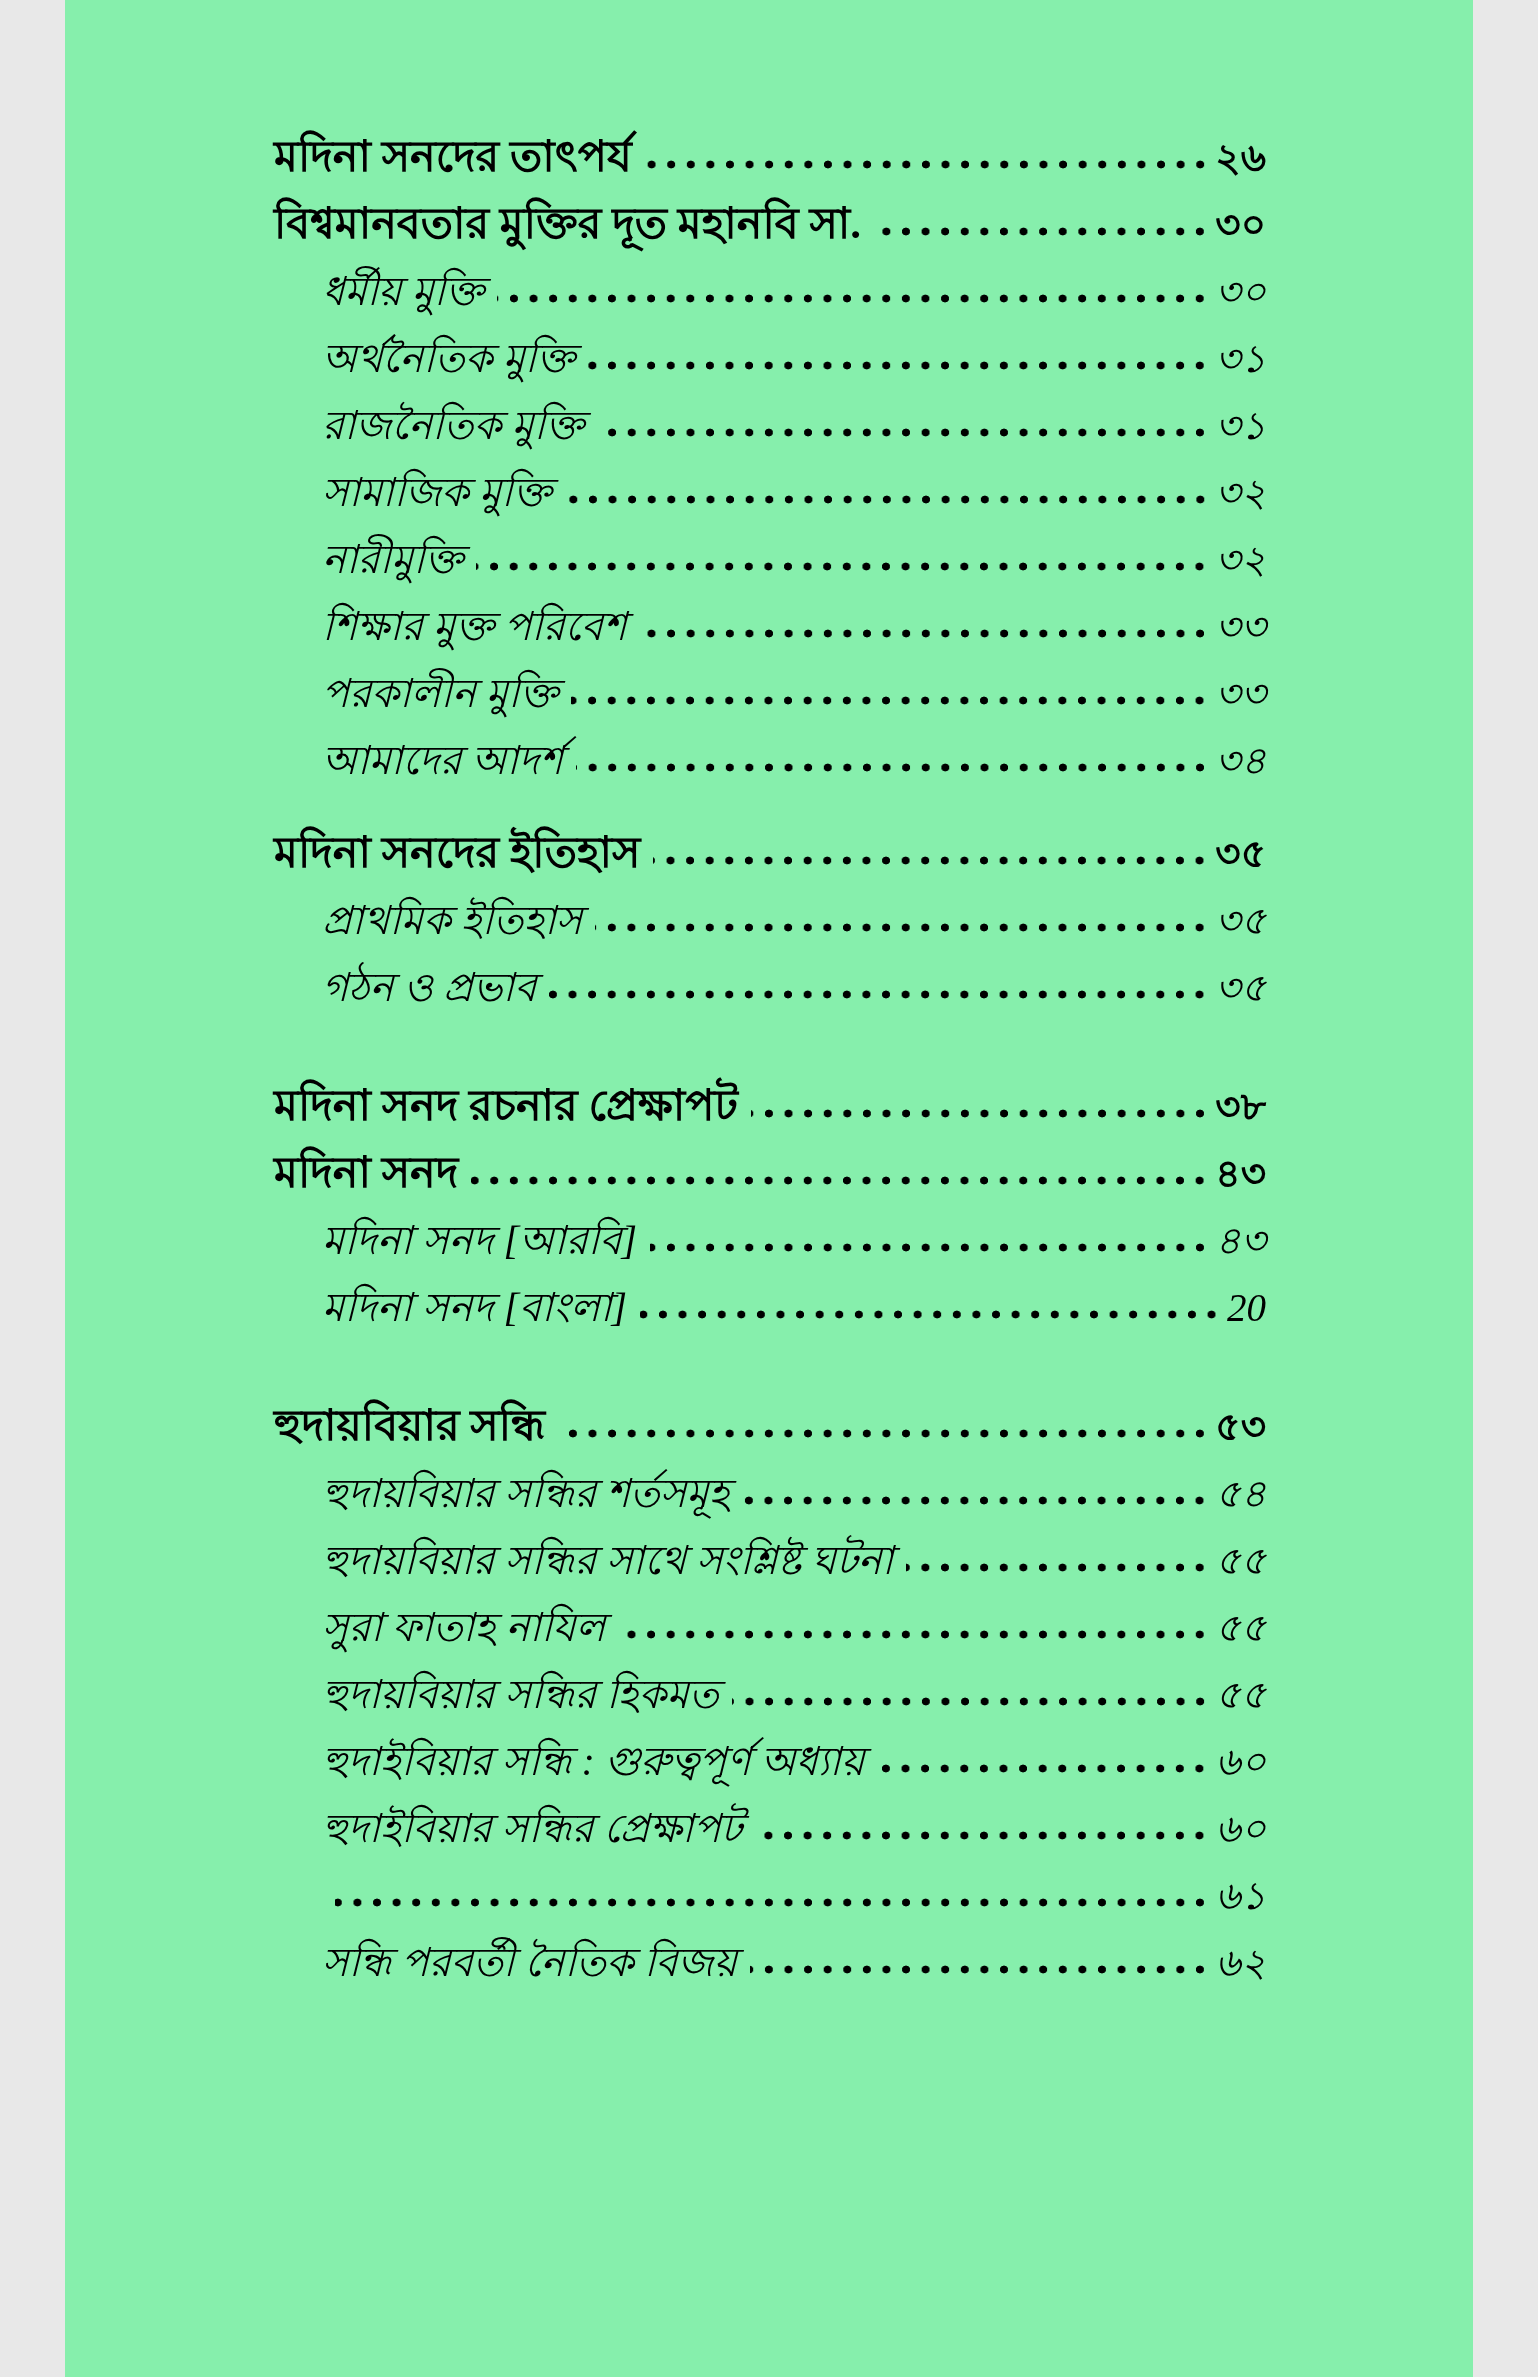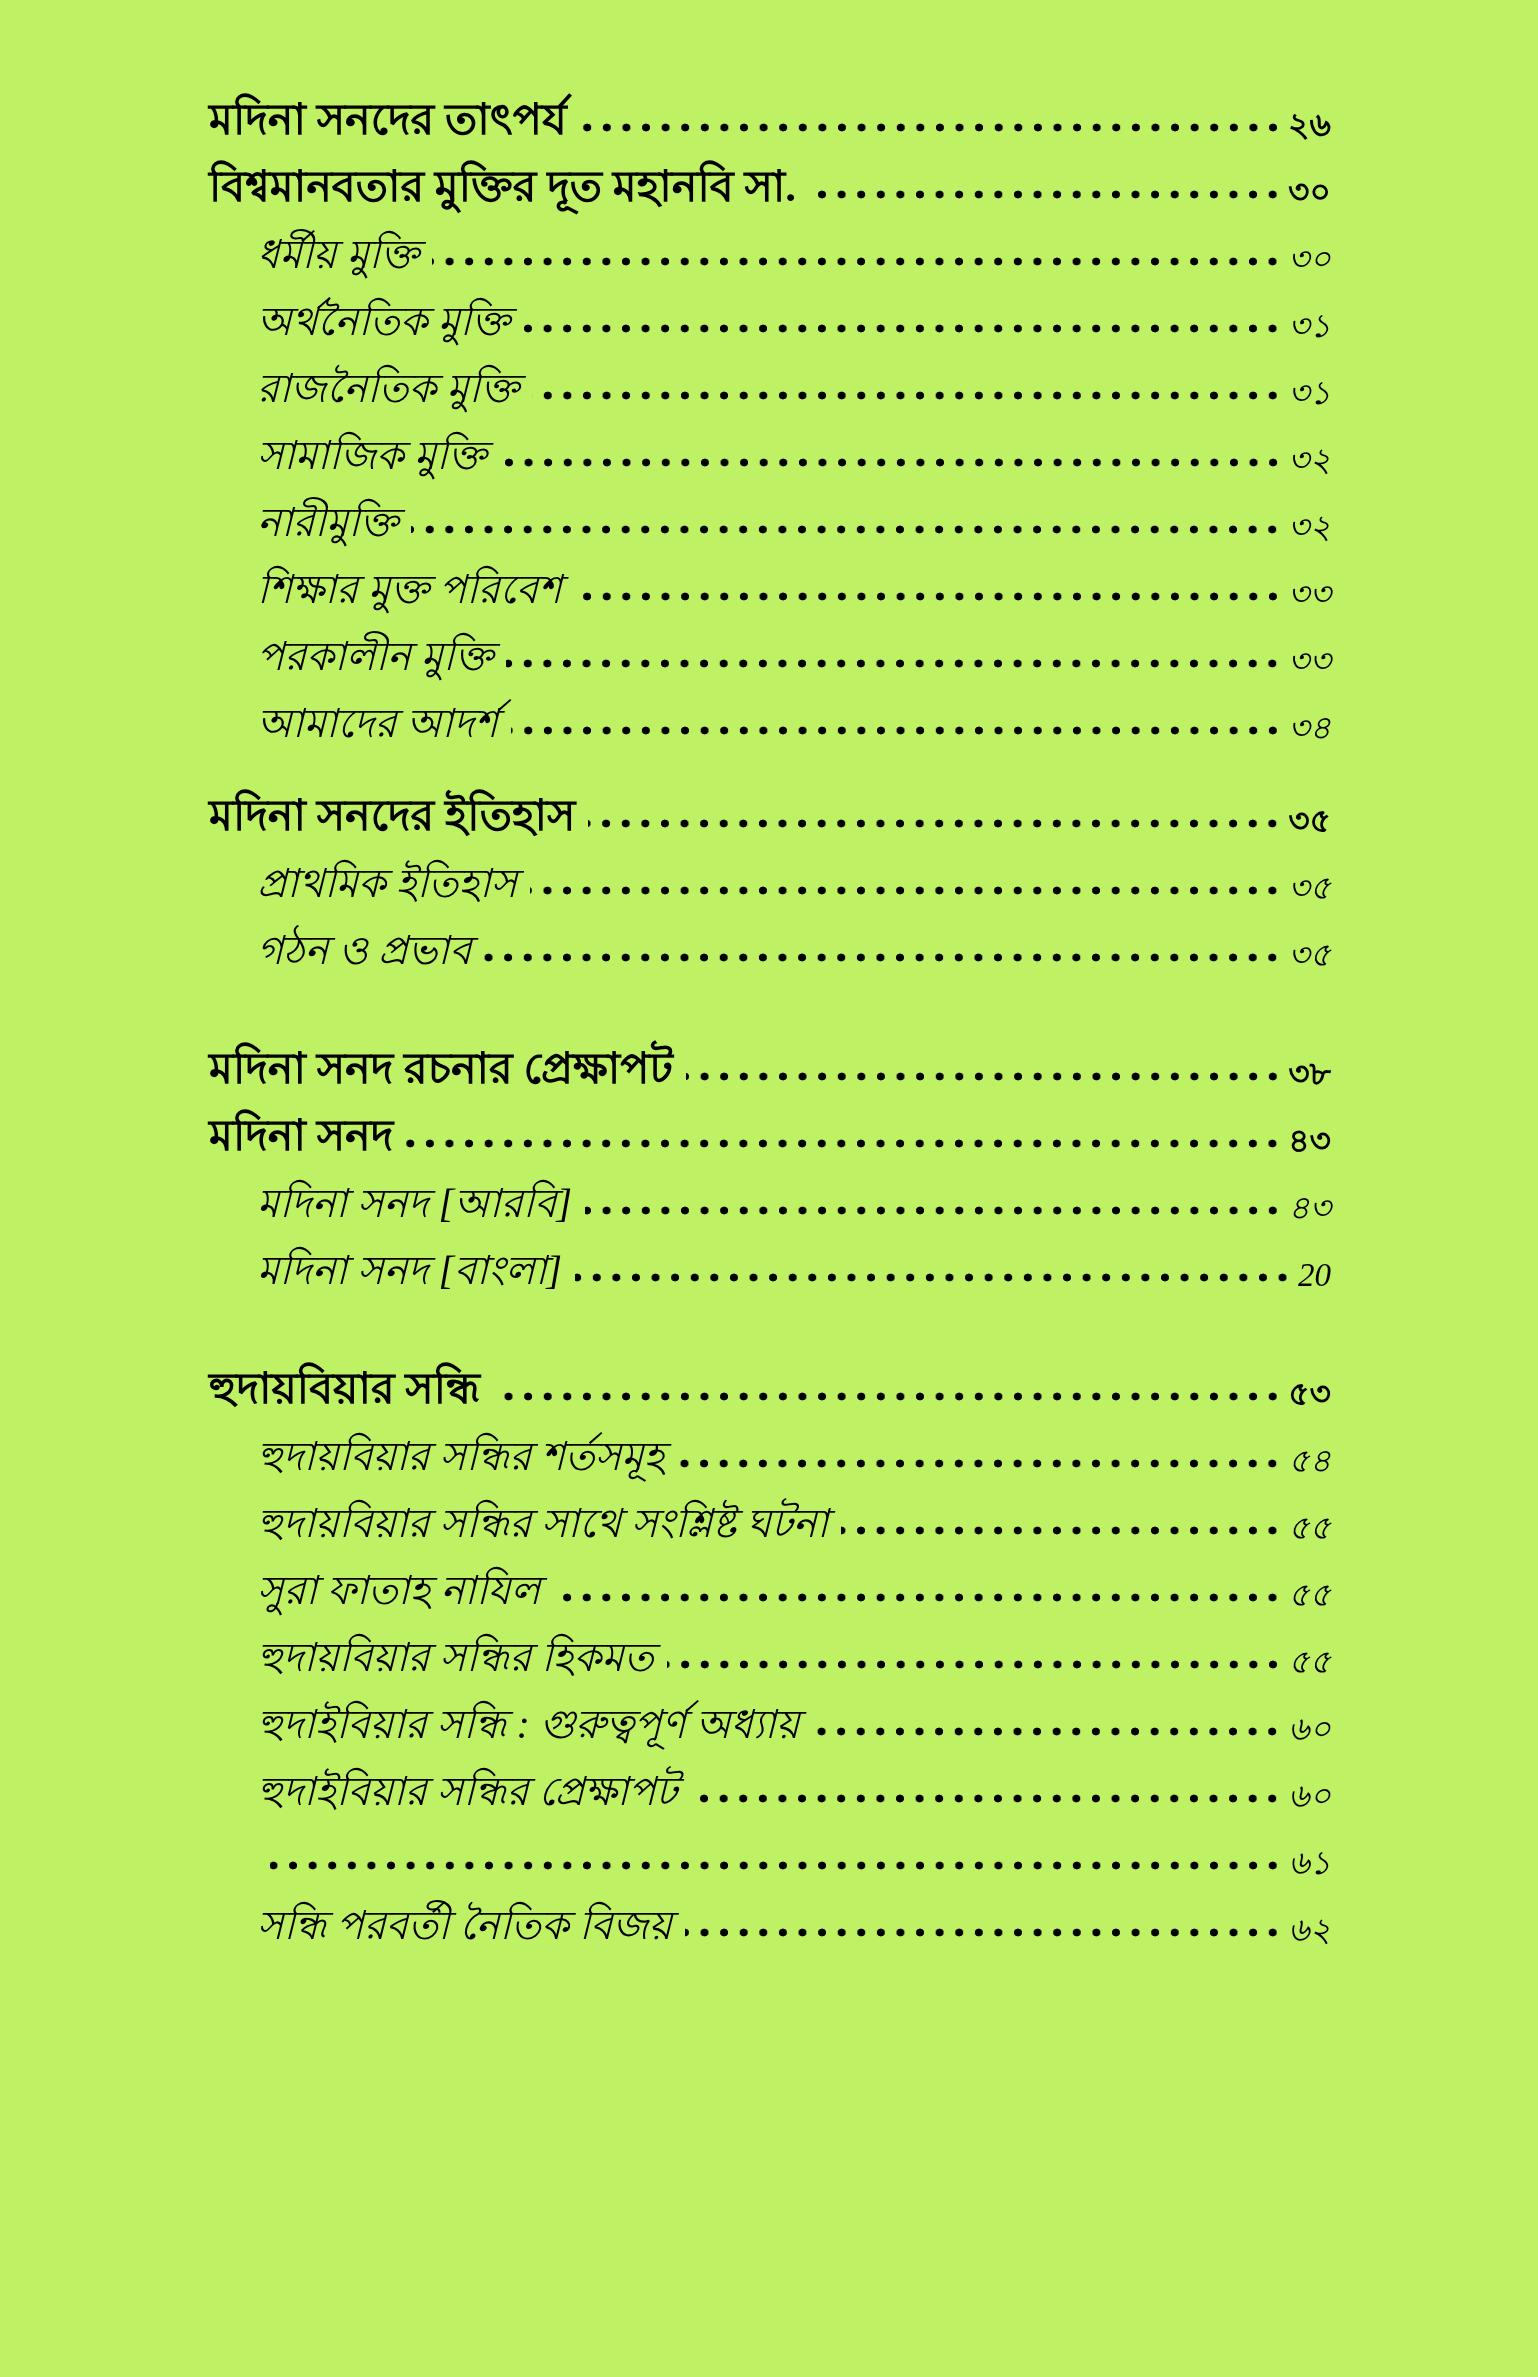--- a/index.html
+++ b/index.html
@@ -1,23 +1,23 @@
 <!DOCTYPE html>
 <html style="font-size:15px"><head>
 <meta charset="utf-8">
 <style>
   html, body { margin: 0; padding: 0; background: #e8e8e8; }
   .toc-page {
     position: relative;
-    width: 1538px;
+    width: 1408px;
     height: 2377px;
     margin: 0 auto;
-    background: #bef264;
+    background: #86efac;
     box-sizing: border-box;
-    padding: 80px 207px 0 209px;
+    padding: 117px 207px 0 209px;
     font-family: "Liberation Serif", "DejaVu Serif", serif;
     color: #000000;
     overflow: hidden;
   }
   .toc-section { margin: 0; }
   .toc-section.gap-sm { margin-top: 26px; text-align: center; }
   .toc-section.gap-lg { margin-top: 52px; }
   .toc-row {
     display: flex;
     align-items: flex-end;
@@ -45,21 +45,21 @@
     margin: 0 5.6px 15px 13px;
     background-image: radial-gradient(circle, #000000 3.7px, rgba(0,0,0,0) 4.4px);
     background-size: 19.6px 9.3px;
     background-repeat: repeat-x;
     background-position: right center;
   }
   .toc-pagenum {
     white-space: nowrap;
     line-height: 1.1;
     padding-bottom: 3.7px;
-    font-size: 33px;
+    font-size: 39px;
   }
 </style>
 </head>
 <body>
 
 <div class="toc-page">
 
   <div class="toc-section">
     <div class="toc-row main">
       <span class="toc-title">মদিনা সনদের তাৎপর্য</span>

